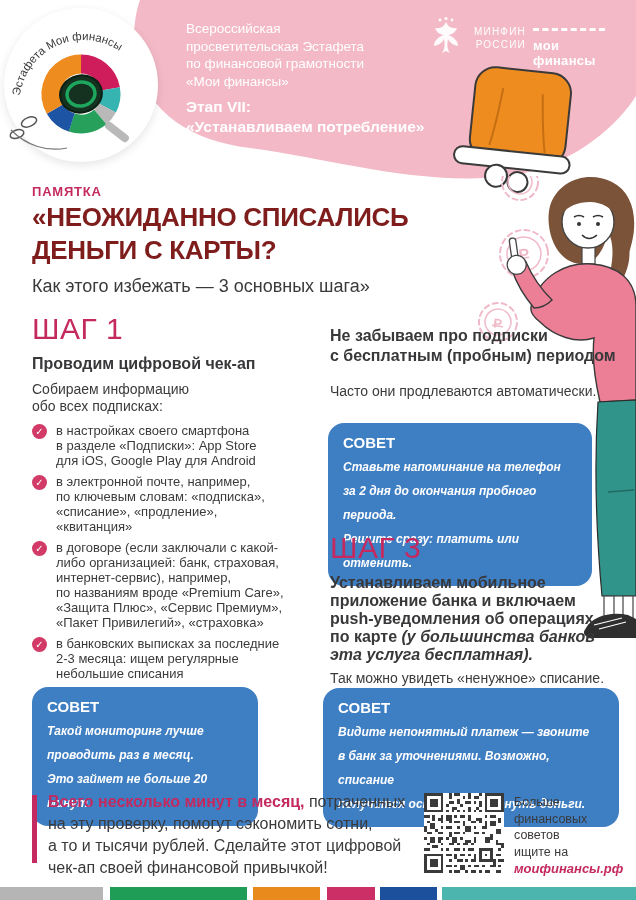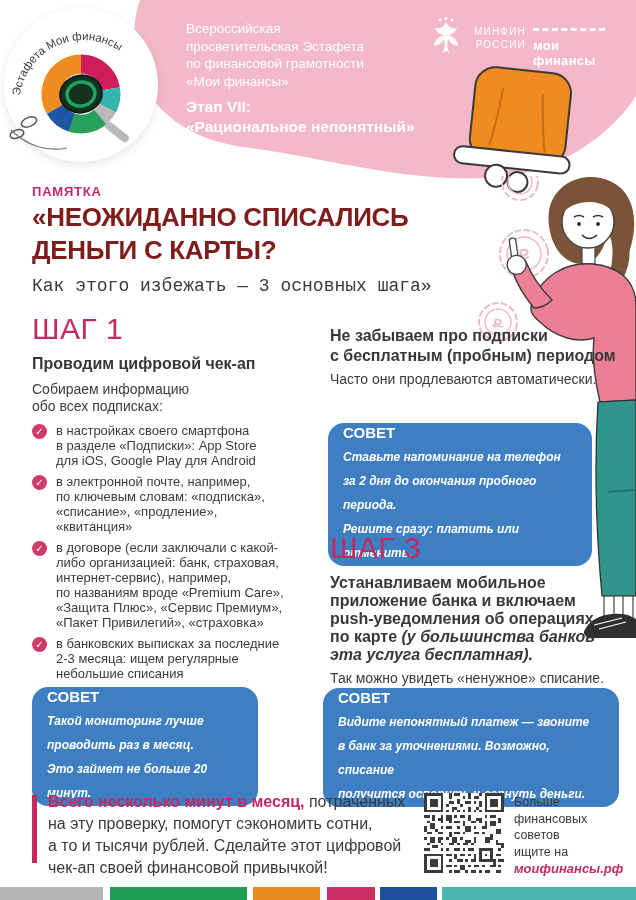--- a/index.html
+++ b/index.html
@@ -15,44 +15,44 @@
   .hdr-program{left:186px;top:20px;font-size:13.5px;line-height:17.5px;color:#fff;font-weight:500;}
   .hdr-stage{left:186px;top:97px;font-size:15.5px;line-height:20px;color:#fff;font-weight:bold;}
   .minfin{left:424px;top:16px;display:flex;align-items:center;gap:6px;text-align:right;}
   .minfin-text{font-size:10px;line-height:13px;letter-spacing:1.2px;color:#fff;font-weight:500;}
   .mf-logo{left:533px;top:28px;width:72px;border-top:3px dashed #fff;padding-top:7px;
            color:#fff;font-weight:bold;font-size:13px;letter-spacing:.3px;}
 
   
   .kicker{left:32px;top:184px;color:#c4295f;font-weight:bold;font-size:13px;letter-spacing:.8px;}
   .title{left:32px;top:201px;font-size:26px;line-height:33px;font-weight:bold;color:#7f1d1d;letter-spacing:-.3px;}
-  .subtitle{left:32px;top:276px;font-size:18px;color:#3a3a3c;font-family:Liberation Mono, monospace;}
+  .subtitle{left:32px;top:276px;font-size:18px;color:#3a3a3c;}
 
   
   .step-h{color:#c4295f;font-size:30px;font-weight:500;letter-spacing:.5px;}
   .lead{font-weight:bold;font-size:16px;line-height:20px;color:#38383a;}
   .sub{font-size:14px;line-height:17px;color:#3b3b3d;}
   .col1{left:32px;top:312px;width:276px;}
   .col1 .lead{margin-top:8px;}
   .col1 .sub{margin-top:7px;}
   .bullets{margin-top:8px;}
   .bullet{display:flex;gap:9px;margin-bottom:6px;}
   .check{flex:0 0 15px;width:15px;height:15px;margin-top:1px;border-radius:50%;background:#d23a67;
          color:#fff;font-size:10px;font-weight:bold;display:flex;align-items:center;justify-content:center;}
   .btext{font-size:13px;line-height:15px;}
 
   .step2{left:330px;top:318px;width:306px;}
   .step2 .lead{margin-top:8px;}
-  .step2 .sub{margin-top:5px;}
+  .step2 .sub{margin-top:17px;}
   .step3{left:330px;top:531px;width:308px;}
   .step3 .lead{margin-top:9px;line-height:18px;}
   .step3 .sub{margin-top:6px;}
   .ital{font-style:italic;}
 
-  .tip{background:#3e7ec3;border-radius:16px;color:#fff;padding:1px 15px;}
+  .tip{background:#3e7ec3;border-radius:16px;color:#fff;padding:11px 15px;}
   .tip-label{font-size:15px;font-weight:bold;margin-bottom:4px;}
   .tip-text{font-size:12px;line-height:24px;font-weight:bold;font-style:italic;}
   .tip1{left:32px;top:687px;width:196px;}
   .tip2{left:328px;top:423px;width:234px;}
   .tip3{left:323px;top:688px;width:266px;}
 
   
   .fbar{left:32px;top:795px;width:5px;height:68px;background:#c4295f;}
   .fpara{left:48px;top:791px;width:392px;font-size:16px;line-height:22px;color:#3a3a3c;}
   .fpara .hl{color:#c4295f;font-weight:bold;}
@@ -113,21 +113,21 @@
         <path d="M6,116 C22,132 42,138 62,134" stroke="#777" stroke-width="1.2" fill="none"></path>
       </g>
     </svg>
   </div>
 
   <div class="abs hdr-program pre">Всероссийская
 просветительская Эстафета
 по финансовой грамотности
 «Мои финансы»</div>
   <div class="abs hdr-stage pre">Этап VII:
-«Рациональное непонятный»</div>
+«Устанавливаем потребление»</div>
 
   <div class="abs minfin">
     <svg width="44" height="44" viewBox="0 0 44 44">
       <g fill="#fff" opacity="0.95">
         <path d="M22,6 C20,11 16,13 11,12 C13,17 17,19 20,19 C14,21 10,25 10,30 C15,29 19,26 20,23 C21,28 21,33 18,37 L22,35 L26,37 C23,33 23,28 24,23 C25,26 29,29 34,30 C34,25 30,21 24,19 C27,19 31,17 33,12 C28,13 24,11 22,6 Z"></path>
         <circle cx="16" cy="4" r="1.4"></circle>
           <circle cx="22" cy="2.5" r="1.6"></circle>
           <circle cx="28" cy="4" r="1.4"></circle>
       </g>
     </svg>

